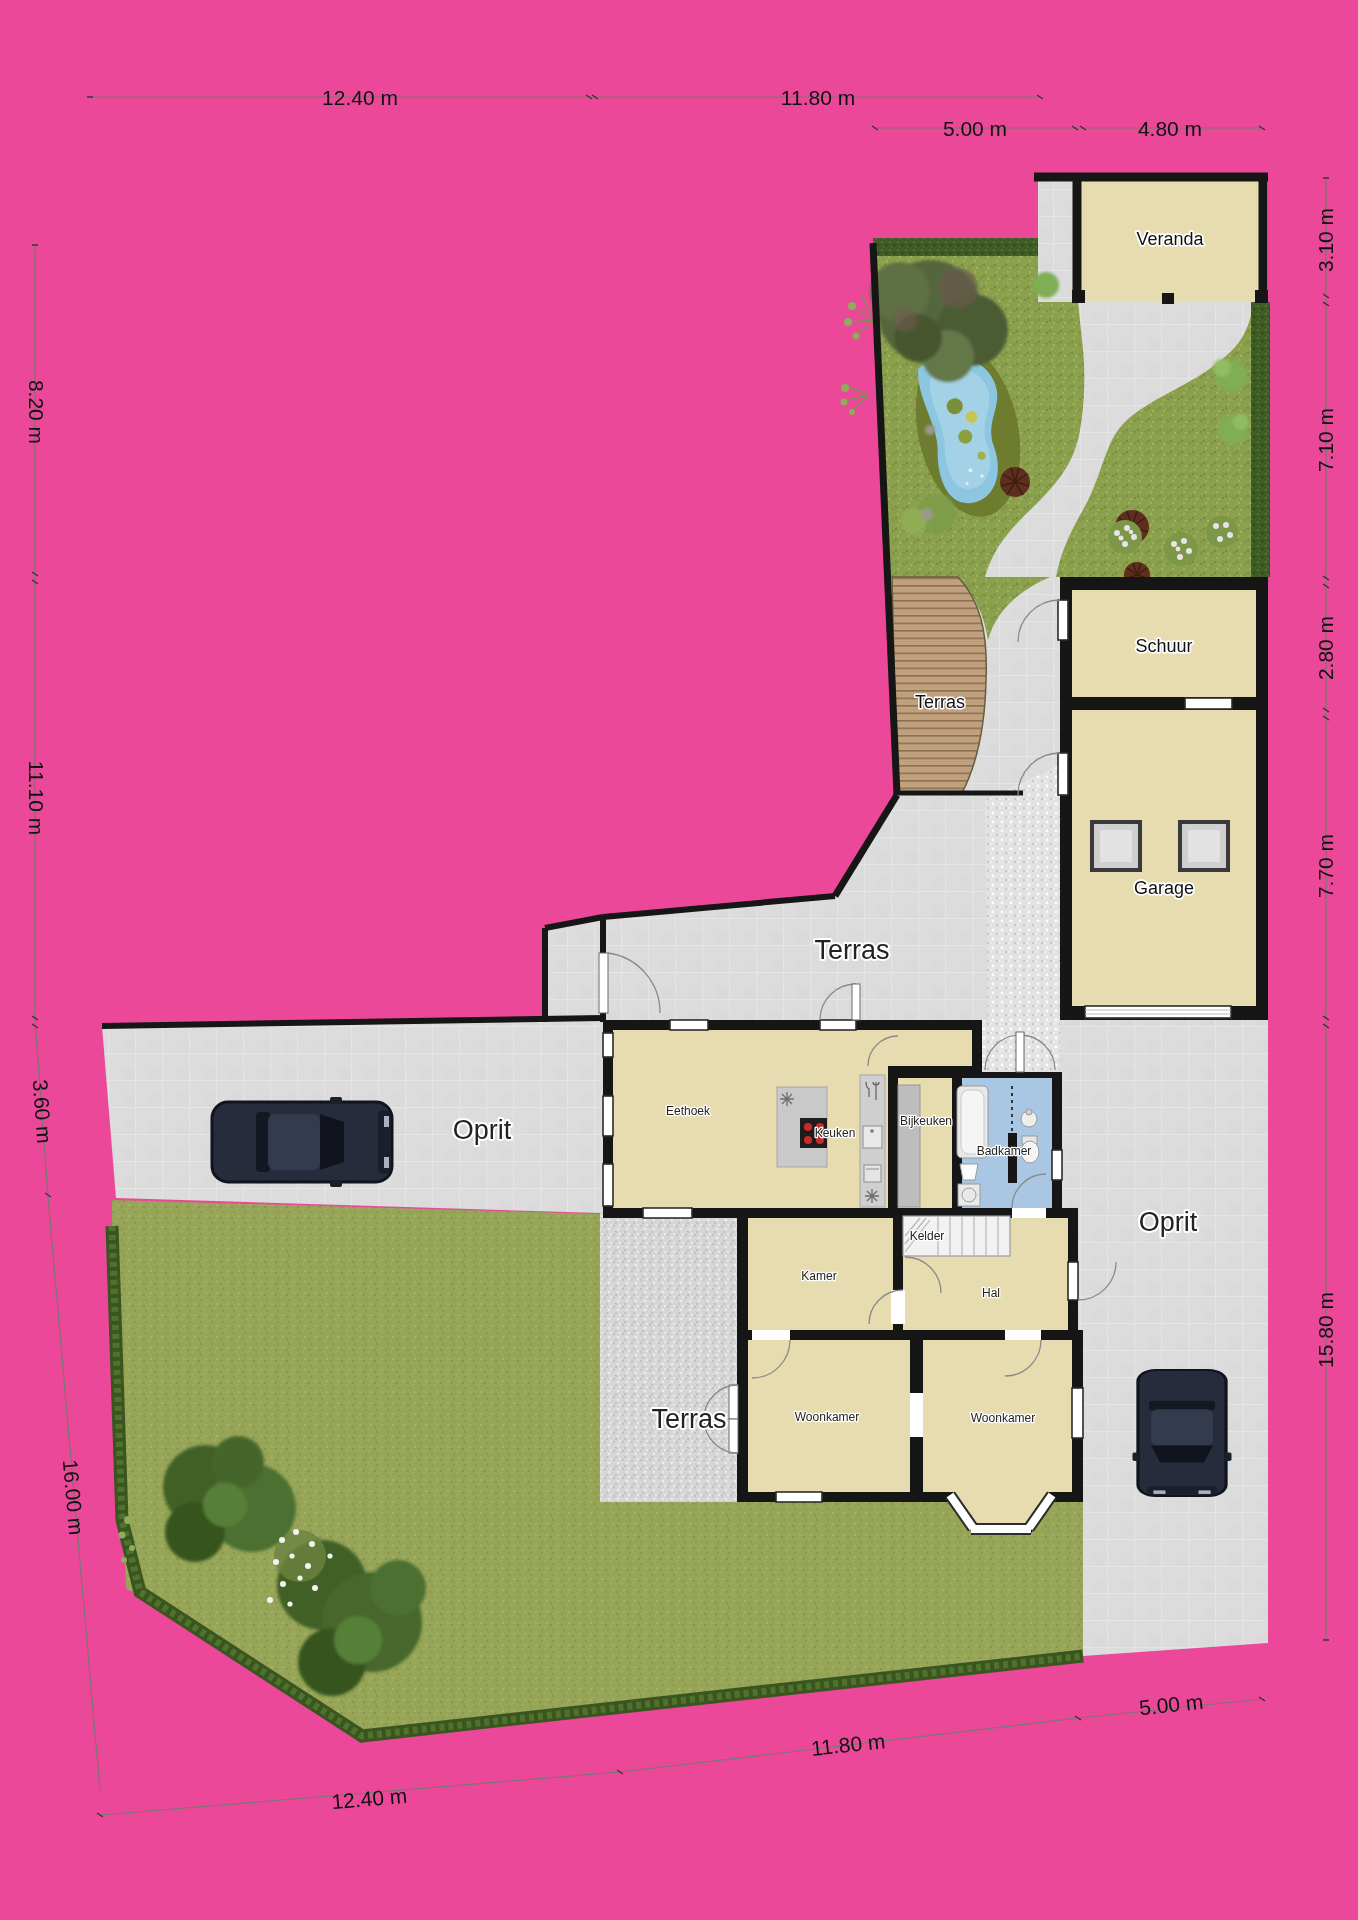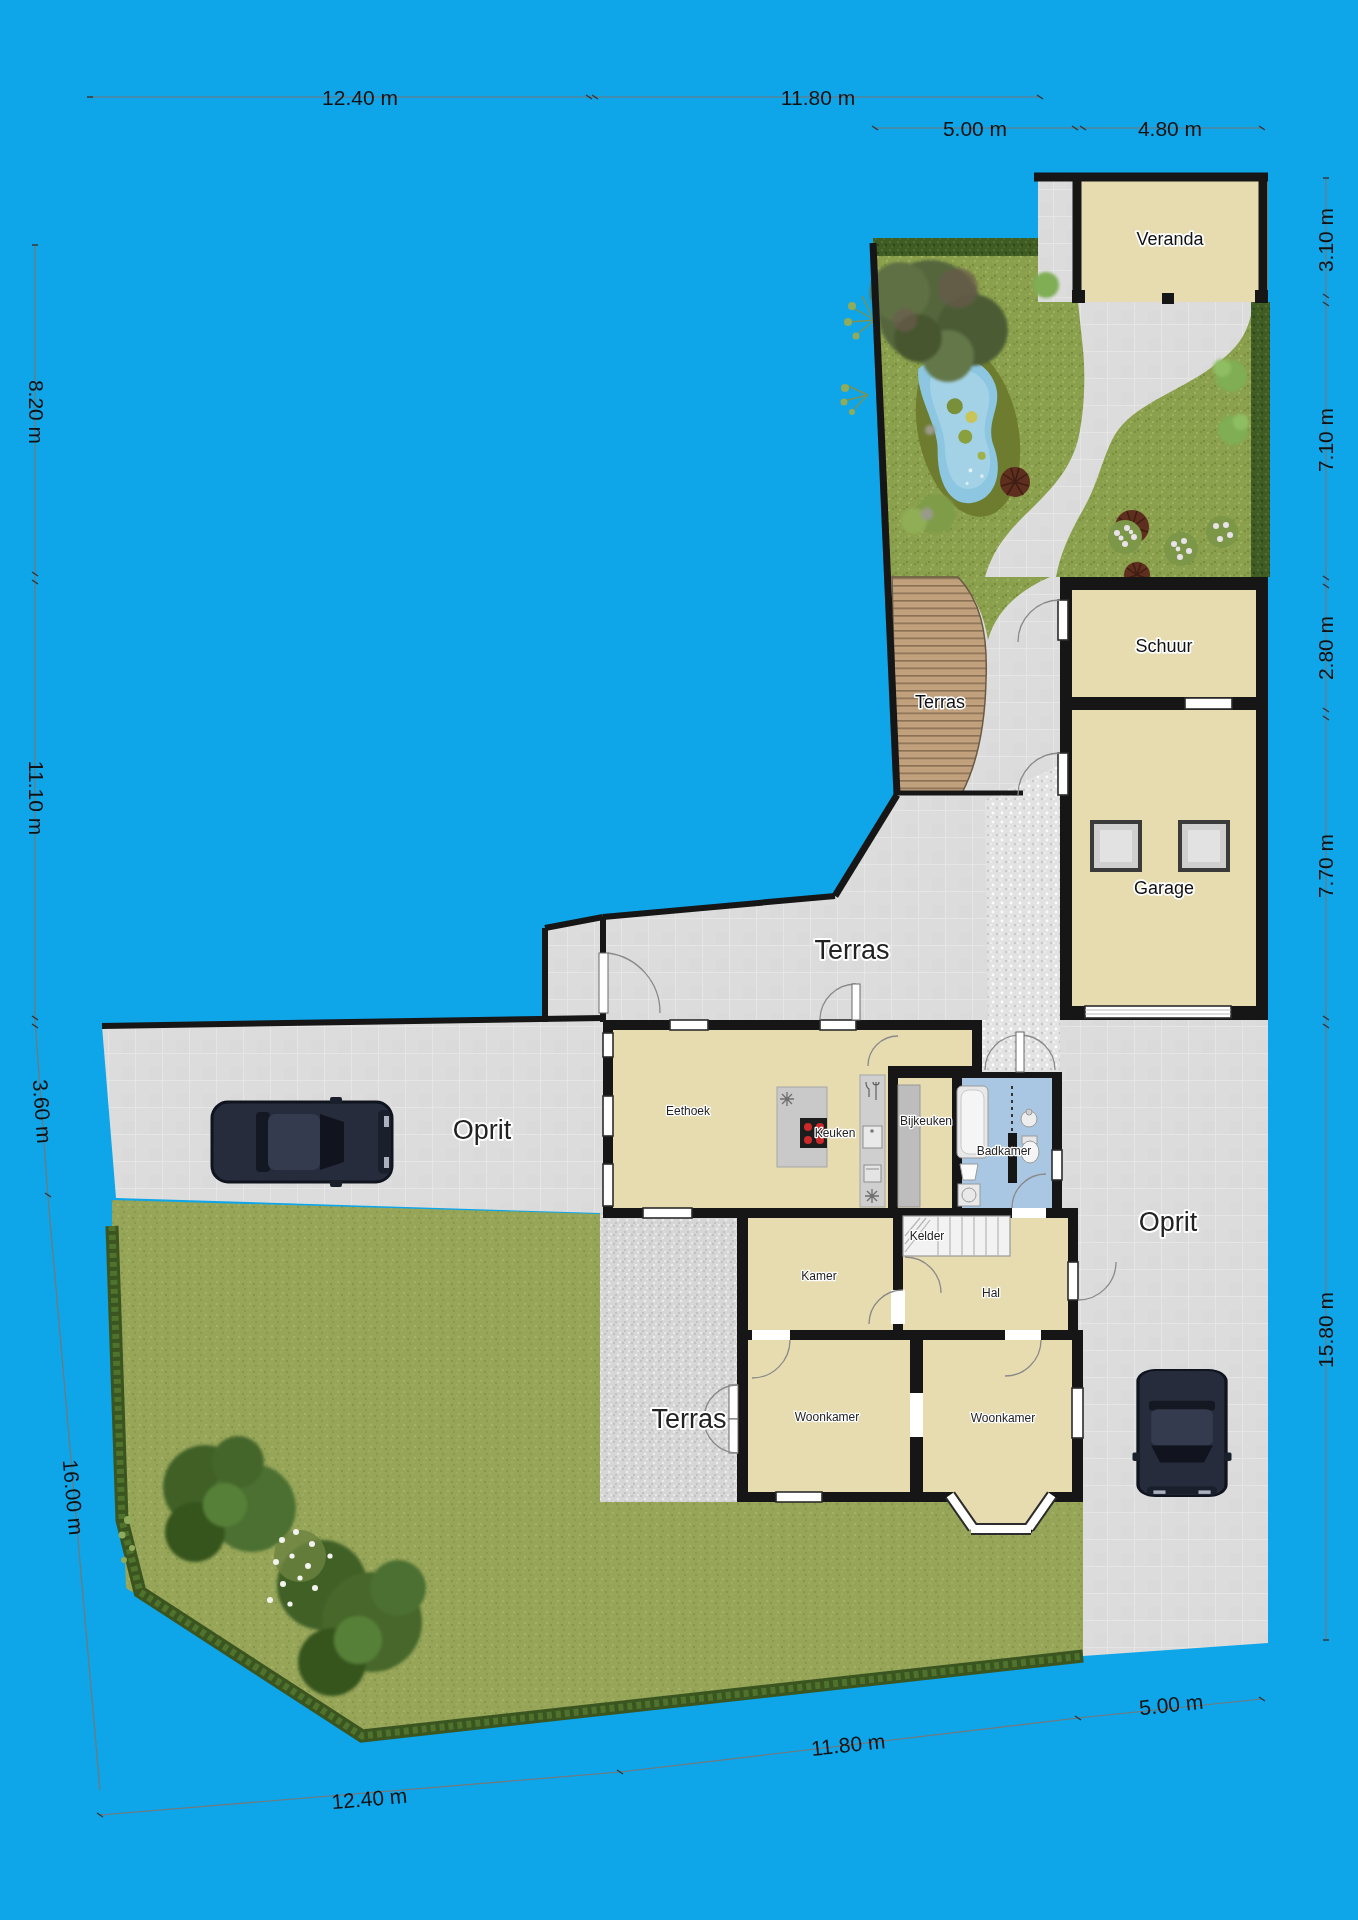--- a/index.html
+++ b/index.html
@@ -1,16 +1,16 @@
 <!DOCTYPE html>
 <html><head>
 <meta charset="utf-8">
 <style>
   html,body{margin:0;padding:0;background:#ffffff;}
-  .stage{width:1358px;height:1920px;position:relative;background:#0ea5e9;font-family:"Liberation Sans",sans-serif;}
+  .stage{width:1358px;height:1920px;position:relative;background:#ec4899;font-family:"Liberation Sans",sans-serif;}
   svg{display:block;}
   text{font-family:"Liberation Sans",sans-serif;fill:#1a1a1a;}
   .dim{font-size:21px;fill:#111;}
   .big{font-size:27px;fill:#222;paint-order:stroke;stroke:#ffffff;stroke-width:4px;stroke-linejoin:round;}
   .bld{font-size:18px;fill:#111;paint-order:stroke;stroke:#ffffff;stroke-width:3.5px;stroke-linejoin:round;}
   .room{font-size:12px;fill:#222;paint-order:stroke;stroke:#ffffff;stroke-width:2.5px;stroke-linejoin:round;}
   .deckl{font-size:18px;fill:#111;paint-order:stroke;stroke:#ffffff;stroke-width:3px;stroke-linejoin:round;}
   .dimline{stroke:#777;stroke-width:1.2;fill:none;}
   .tick{stroke:#333;stroke-width:1.4;}
   .arc{stroke:#8a8a8a;stroke-width:1.3;fill:none;}

